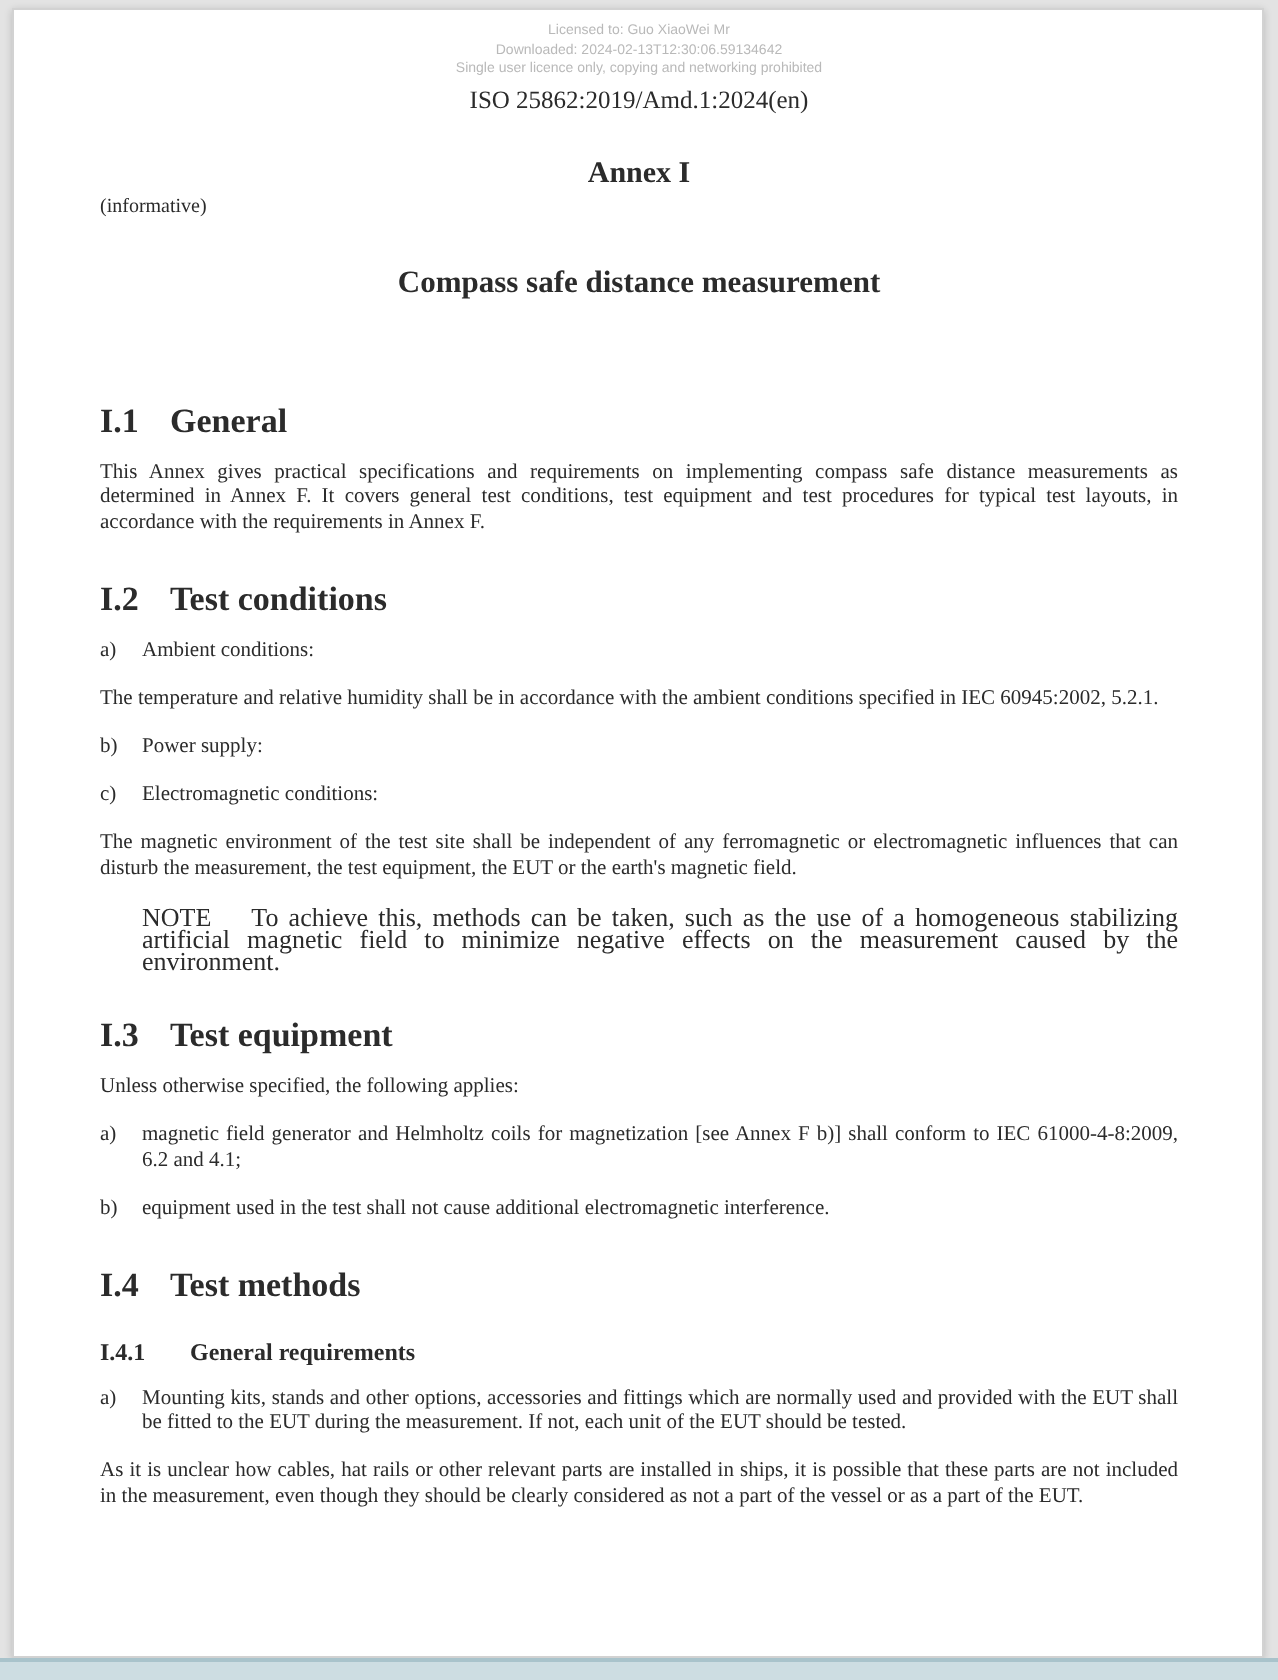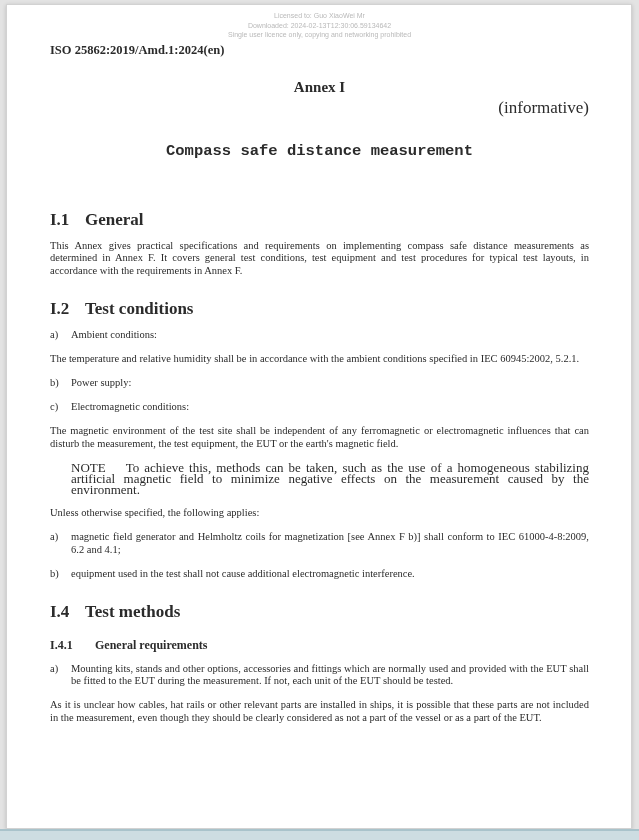--- a/index.html
+++ b/index.html
@@ -16,24 +16,24 @@
     left: 6px; top: 4px;
     width: 626px; height: 825px;
     background: #ffffff;
     border: 1px solid #d2d2d2;
     box-shadow: 0 1px 4px rgba(0,0,0,0.18);
     box-sizing: border-box;
     padding: 6px 42px 0 43px;
   }
   .license { text-align: center; color: #b9b9b9; font-size: 7px; line-height: 9.5px;
              font-family: "Liberation Sans", sans-serif; }
-  .doc-ref { text-align: left; font-weight: bold; font-size: 12.5px; margin-top: 3px; }
+  .doc-ref { text-align: center; font-weight: normal; font-size: 12.5px; margin-top: 3px; }
   .annex-heading { text-align: center; font-weight: bold; font-size: 15px; margin-top: 21px; }
-  .annex-status  { text-align: right; font-size: 17px; margin-top: 2px; }
-  .doc-title { text-align: center; font-weight: bold; font-size: 15.5px; margin-top: 24px; font-family: Liberation Mono, monospace; }
+  .annex-status  { text-align: left; font-size: 10px; margin-top: 2px; }
+  .doc-title { text-align: center; font-weight: bold; font-size: 15.5px; margin-top: 24px; }
   .sec-h { font-weight: bold; font-size: 17px; margin: 21px 0 10px 0; }
   .sec-h.first { margin-top: 50px; }
   .sub-h { font-weight: bold; font-size: 12px; margin: 16px 0 10px 0; }
   .h-num { display: inline-block; min-width: 35px; }
   .h-num.sub { min-width: 45px; }
   p.body { font-size: 10.5px; line-height: 12.9px; margin: 0 0 11px 0; text-align: justify; }
   .li { display: flex; margin: 0 0 11px 0; }
   .li-label { flex: none; width: 21px; font-size: 10.5px; line-height: 12.9px; }
   .li-body { flex: 1; font-size: 10.5px; line-height: 12.9px; text-align: justify; }
   .indented { margin-left: 21px; }
@@ -87,20 +87,23 @@
 
   <div class="li">
     <span class="li-label">c)</span>
     <span class="li-body">Electromagnetic conditions:</span>
   </div>
   <p class="body indented">The magnetic environment of the test site shall be independent of any ferromagnetic or electromagnetic influences that can disturb the measurement, the test equipment, the EUT or the earth's magnetic field.</p>
   <p class="note">
     <span class="note-label">NOTE</span><span>To achieve this, methods can be taken, such as the use of a homogeneous stabilizing artificial magnetic field to minimize negative effects on the measurement caused by the environment.</span>
   </p>
 
+  <div class="sec-h">
+    <span class="h-num">I.3</span><span>Test equipment</span>
+  </div>
   <p class="body">Unless otherwise specified, the following applies:</p>
 
   <div class="li">
     <span class="li-label">a)</span>
     <span class="li-body">magnetic field generator and Helmholtz coils for magnetization [see Annex F b)] shall conform to IEC 61000-4-8:2009, 6.2 and 4.1;</span>
   </div>
   <div class="li">
     <span class="li-label">b)</span>
     <span class="li-body">equipment used in the test shall not cause additional electromagnetic interference.</span>
   </div>

